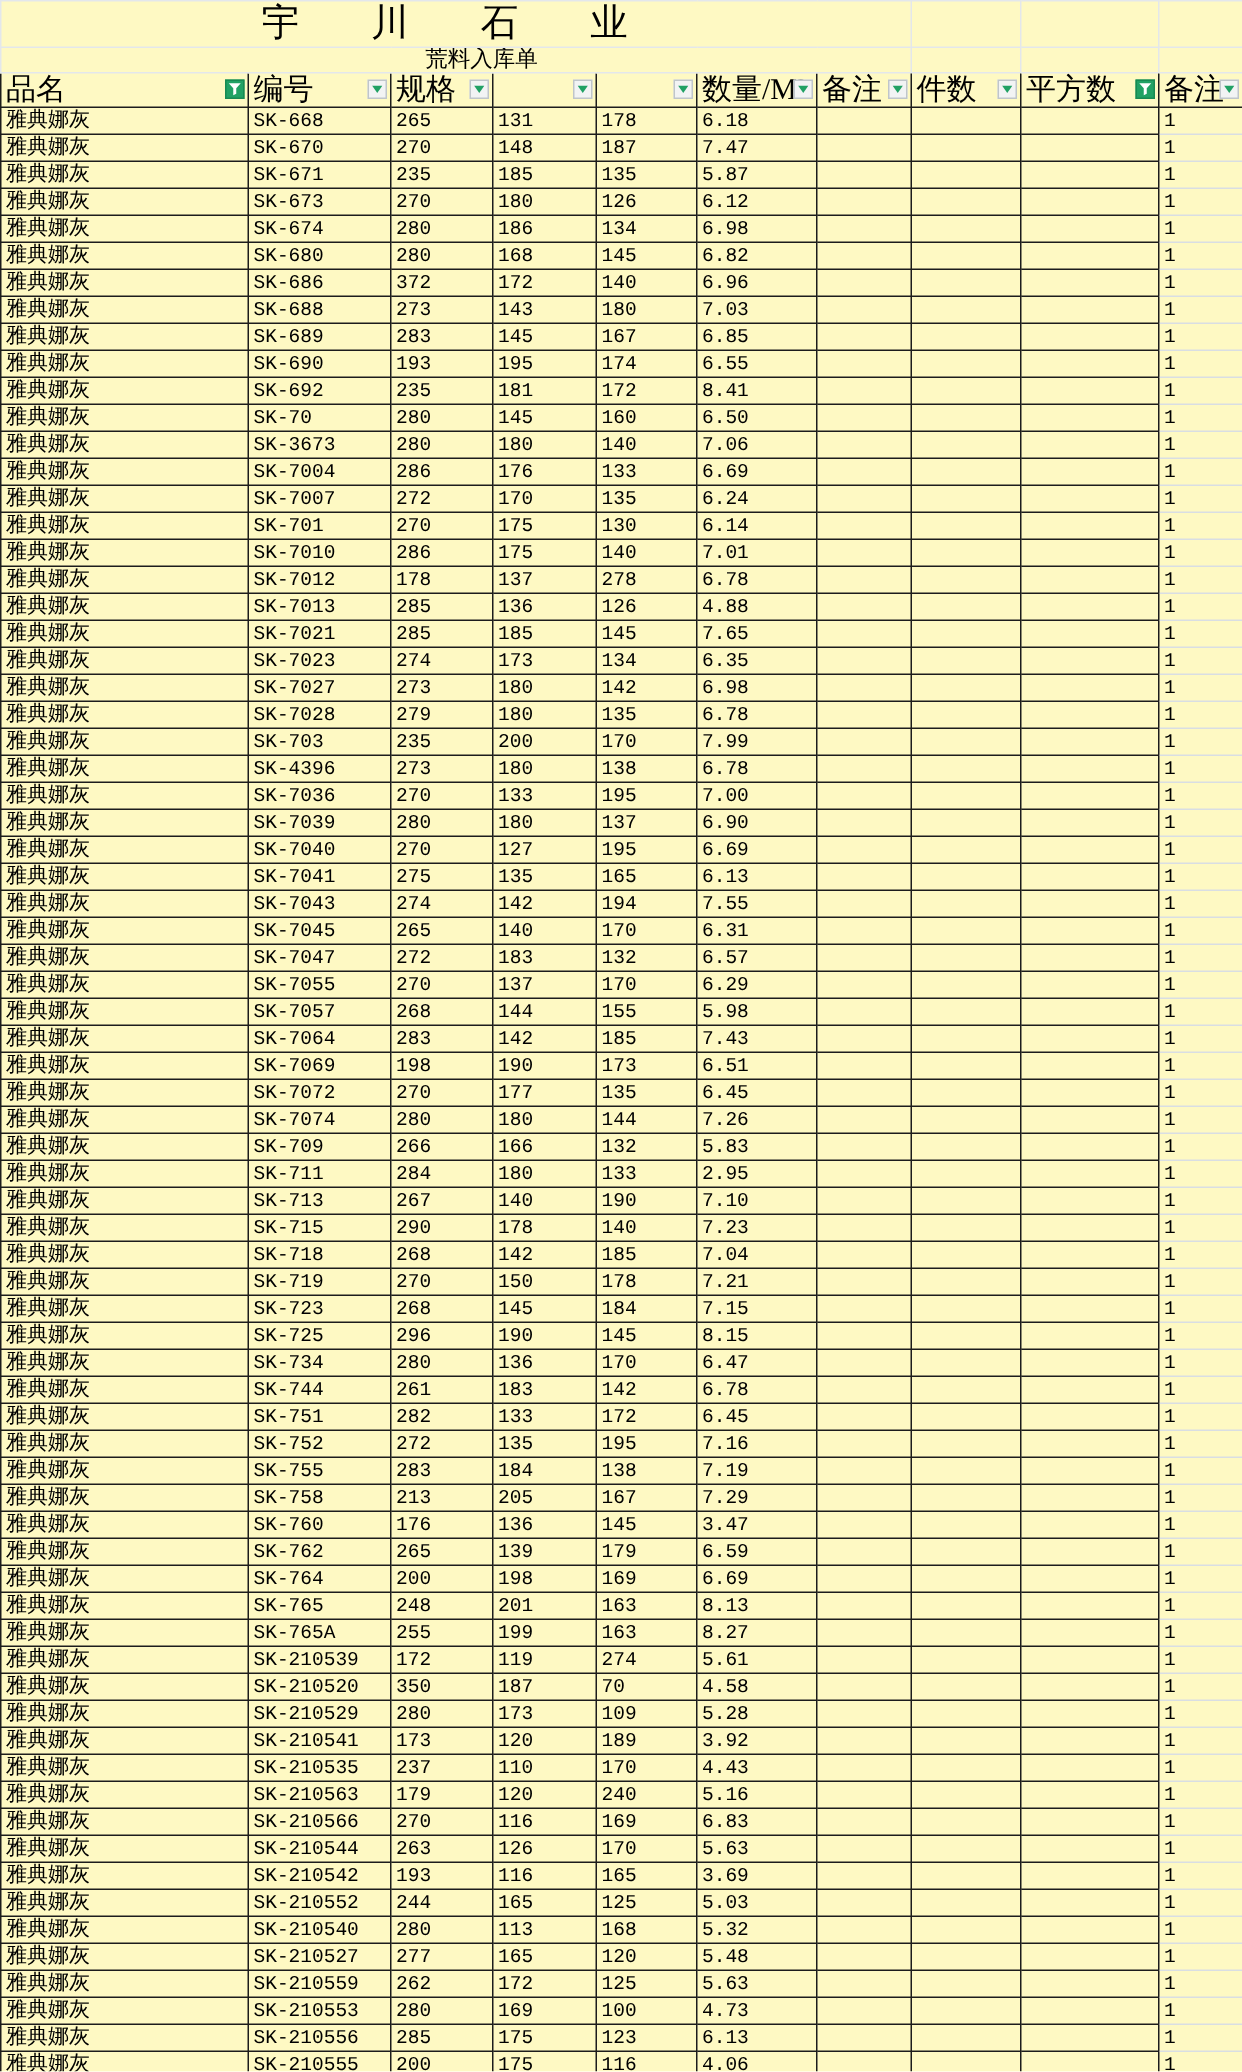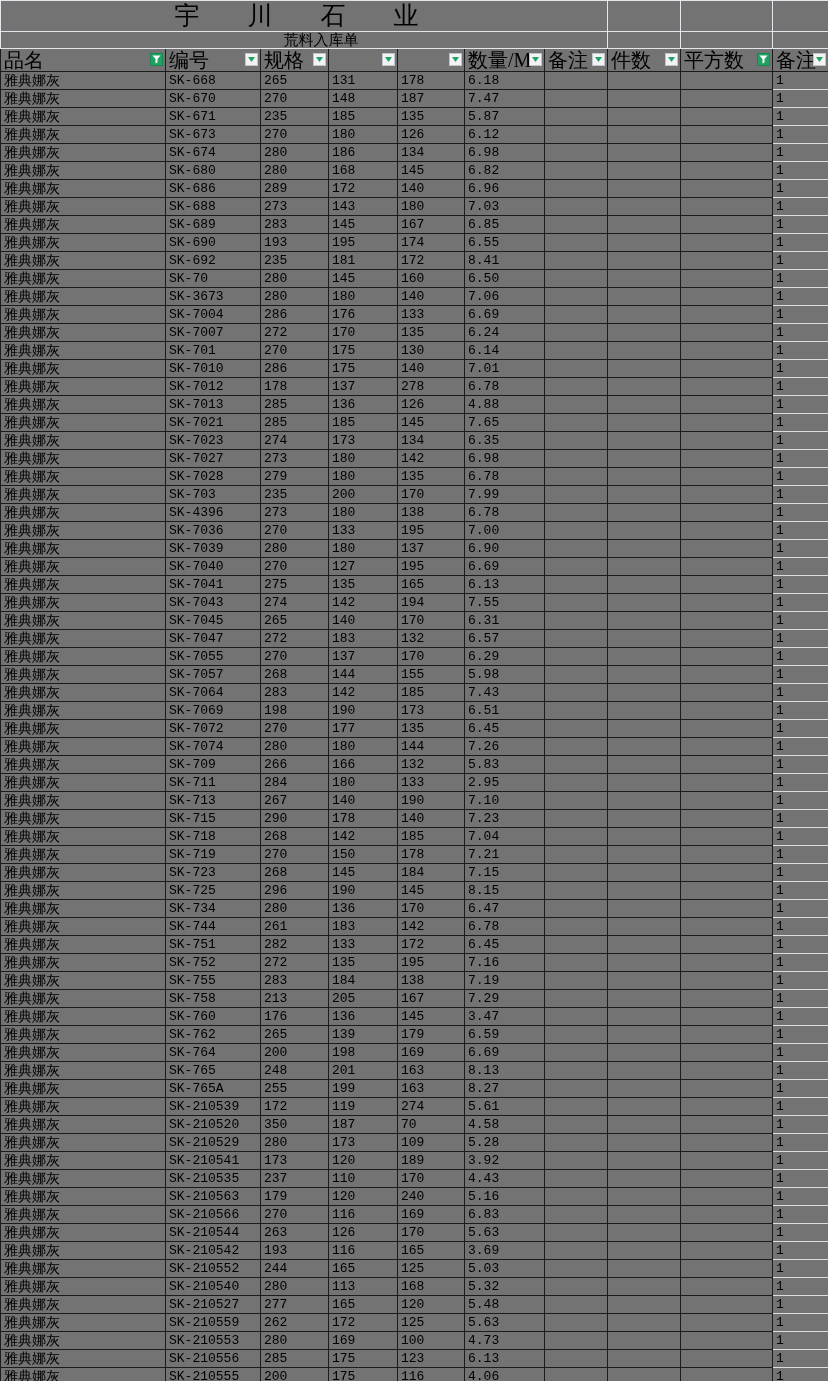--- a/index.html
+++ b/index.html
@@ -1,20 +1,20 @@
 <!DOCTYPE html>
 <html><head>
 <meta charset="utf-8">
 <style>
   html,body{margin:0;padding:0;background:#fff;}
   #sheet{
     position:relative;
     width:828px;height:1381px;
     overflow:hidden;
-    background:#737373;
+    background:#fef9c3;
     font-family:"Liberation Sans","DejaVu Sans",sans-serif;
     color:#000;
   }
   table.grid{
     border-collapse:collapse;
     table-layout:fixed;
     width:828px;
   }
   td{
     padding:0 0 0 3px;
@@ -235,21 +235,21 @@
           <td class="dk num">145</td>
           <td class="dk num">6.82</td>
           <td class="dk num"></td>
           <td class="dk num"></td>
           <td class="dk num"></td>
           <td class="lt num">1</td>
         </tr>
         <tr class="drow">
           <td class="dk cjk">雅典娜灰</td>
           <td class="dk num">SK-686</td>
-          <td class="dk num">289</td>
+          <td class="dk num">372</td>
           <td class="dk num">172</td>
           <td class="dk num">140</td>
           <td class="dk num">6.96</td>
           <td class="dk num"></td>
           <td class="dk num"></td>
           <td class="dk num"></td>
           <td class="lt num">1</td>
         </tr>
         <tr class="drow">
           <td class="dk cjk">雅典娜灰</td>

